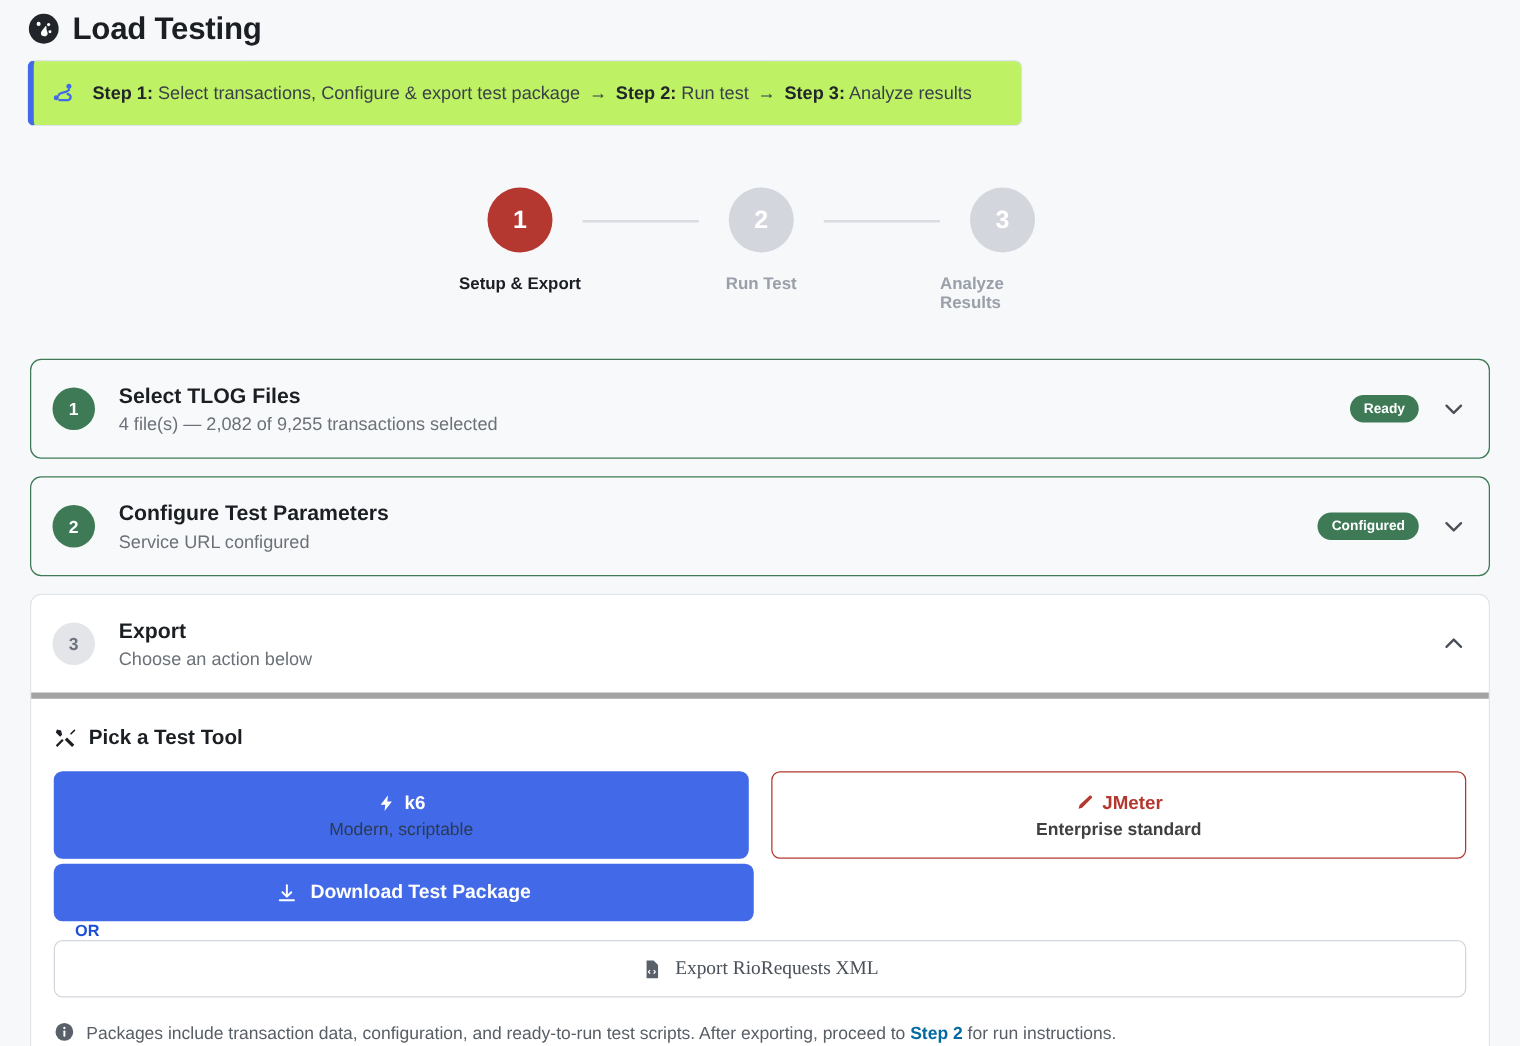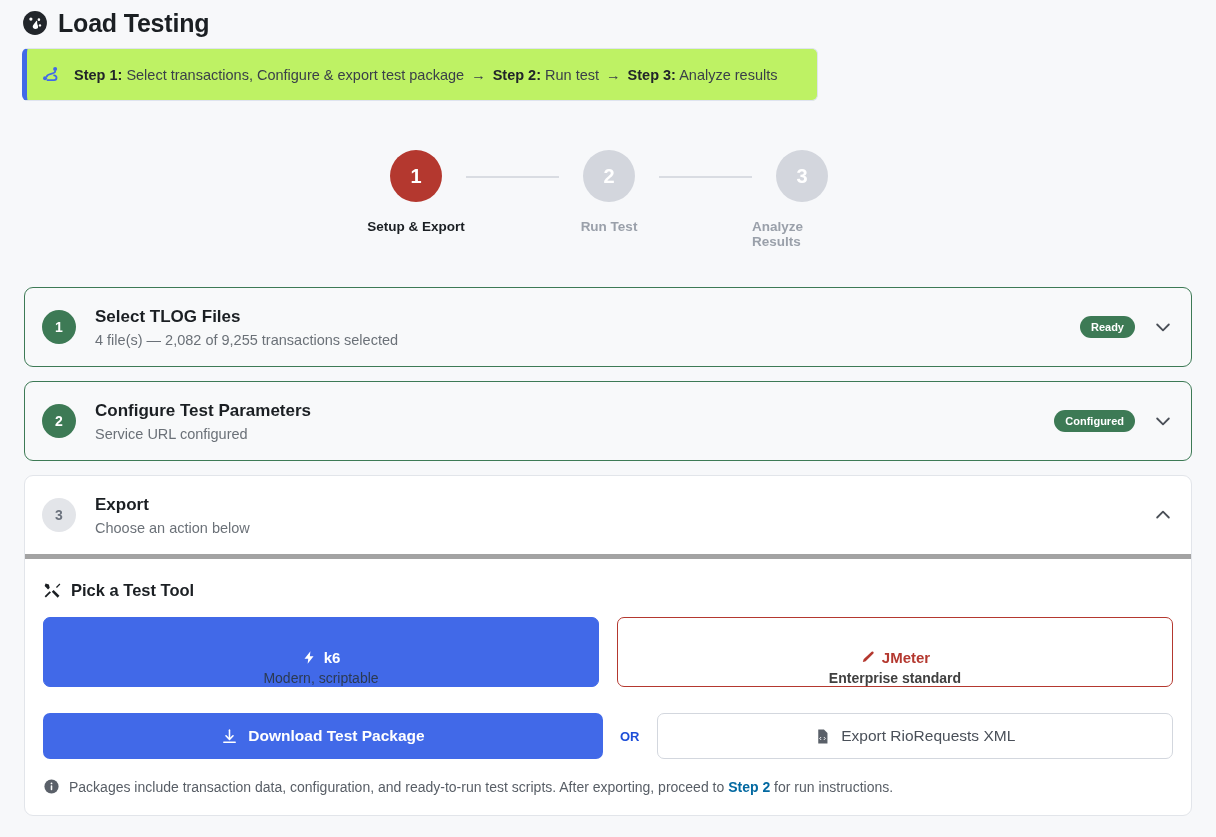--- a/index.html
+++ b/index.html
@@ -102,49 +102,49 @@
     padding: 22px 18px 20px 18px;
   }
   .section-title {
     display: flex; align-items: center; gap: 9px;
     font-size: 16.5px; font-weight: bold; color: #1b1f23;
     margin-bottom: 17px;
   }
   .tools-row { display: flex; gap: 18px; }
   .tool-btn {
     flex: 1 1 0; height: 70px; border-radius: 7px;
-    display: flex; flex-direction: column; align-items: center; justify-content: flex-end;
+    display: flex; flex-direction: column; align-items: center; justify-content: center;
     gap: 4px; cursor: pointer; border: 1px solid transparent;
     background: #ffffff;
   }
   .tool-btn.selected { background: #4169e8; border-color: #4169e8; }
   .tool-btn.outlined { border: 1px solid #b4382f; }
   .tool-name { font-size: 15px; font-weight: bold; display: flex; align-items: center; gap: 7px; }
   .tool-btn.selected .tool-name { color: #ffffff; }
   .tool-btn.outlined .tool-name { color: #b4382f; }
   .tool-desc { font-size: 14px; }
   .tool-btn.selected .tool-desc { color: #2b3a52; }
   .tool-btn.outlined .tool-desc { color: #404040; font-weight: bold; }
 
-  .actions-row { display: flex; align-items: center; margin-top: 26px; }
+  .actions-row { display: flex; margin-top: 4px; flex-direction: column; }
   .primary-btn {
     width: 560px; height: 46px; border-radius: 7px;
     background: #4169e8; color: #ffffff; border: none;
     font-size: 15.5px; font-weight: bold; cursor: pointer;
     display: flex; align-items: center; justify-content: center; gap: 10px;
     font-family: "Liberation Sans", sans-serif;
   }
   .or-text { font-size: 13px; font-weight: bold; color: #1d4ed8; margin: 0 17px; }
   .secondary-btn {
     flex: 1 1 auto; height: 46px; border-radius: 7px;
     background: #ffffff; color: #4a5059;
     border: 1px solid #d3d7de;
     font-size: 15.5px; cursor: pointer;
     display: flex; align-items: center; justify-content: center; gap: 10px;
-    font-family: Liberation Sans, sans-serif;
+    font-family: Liberation Serif, serif;
   }
   .note {
     display: flex; align-items: center; gap: 9px;
     margin-top: 19px; font-size: 14px; color: #585e66;
   }
   .note b { color: #0369a1; }
   svg { display: block; }
 </style>
 </head>
 <body>

